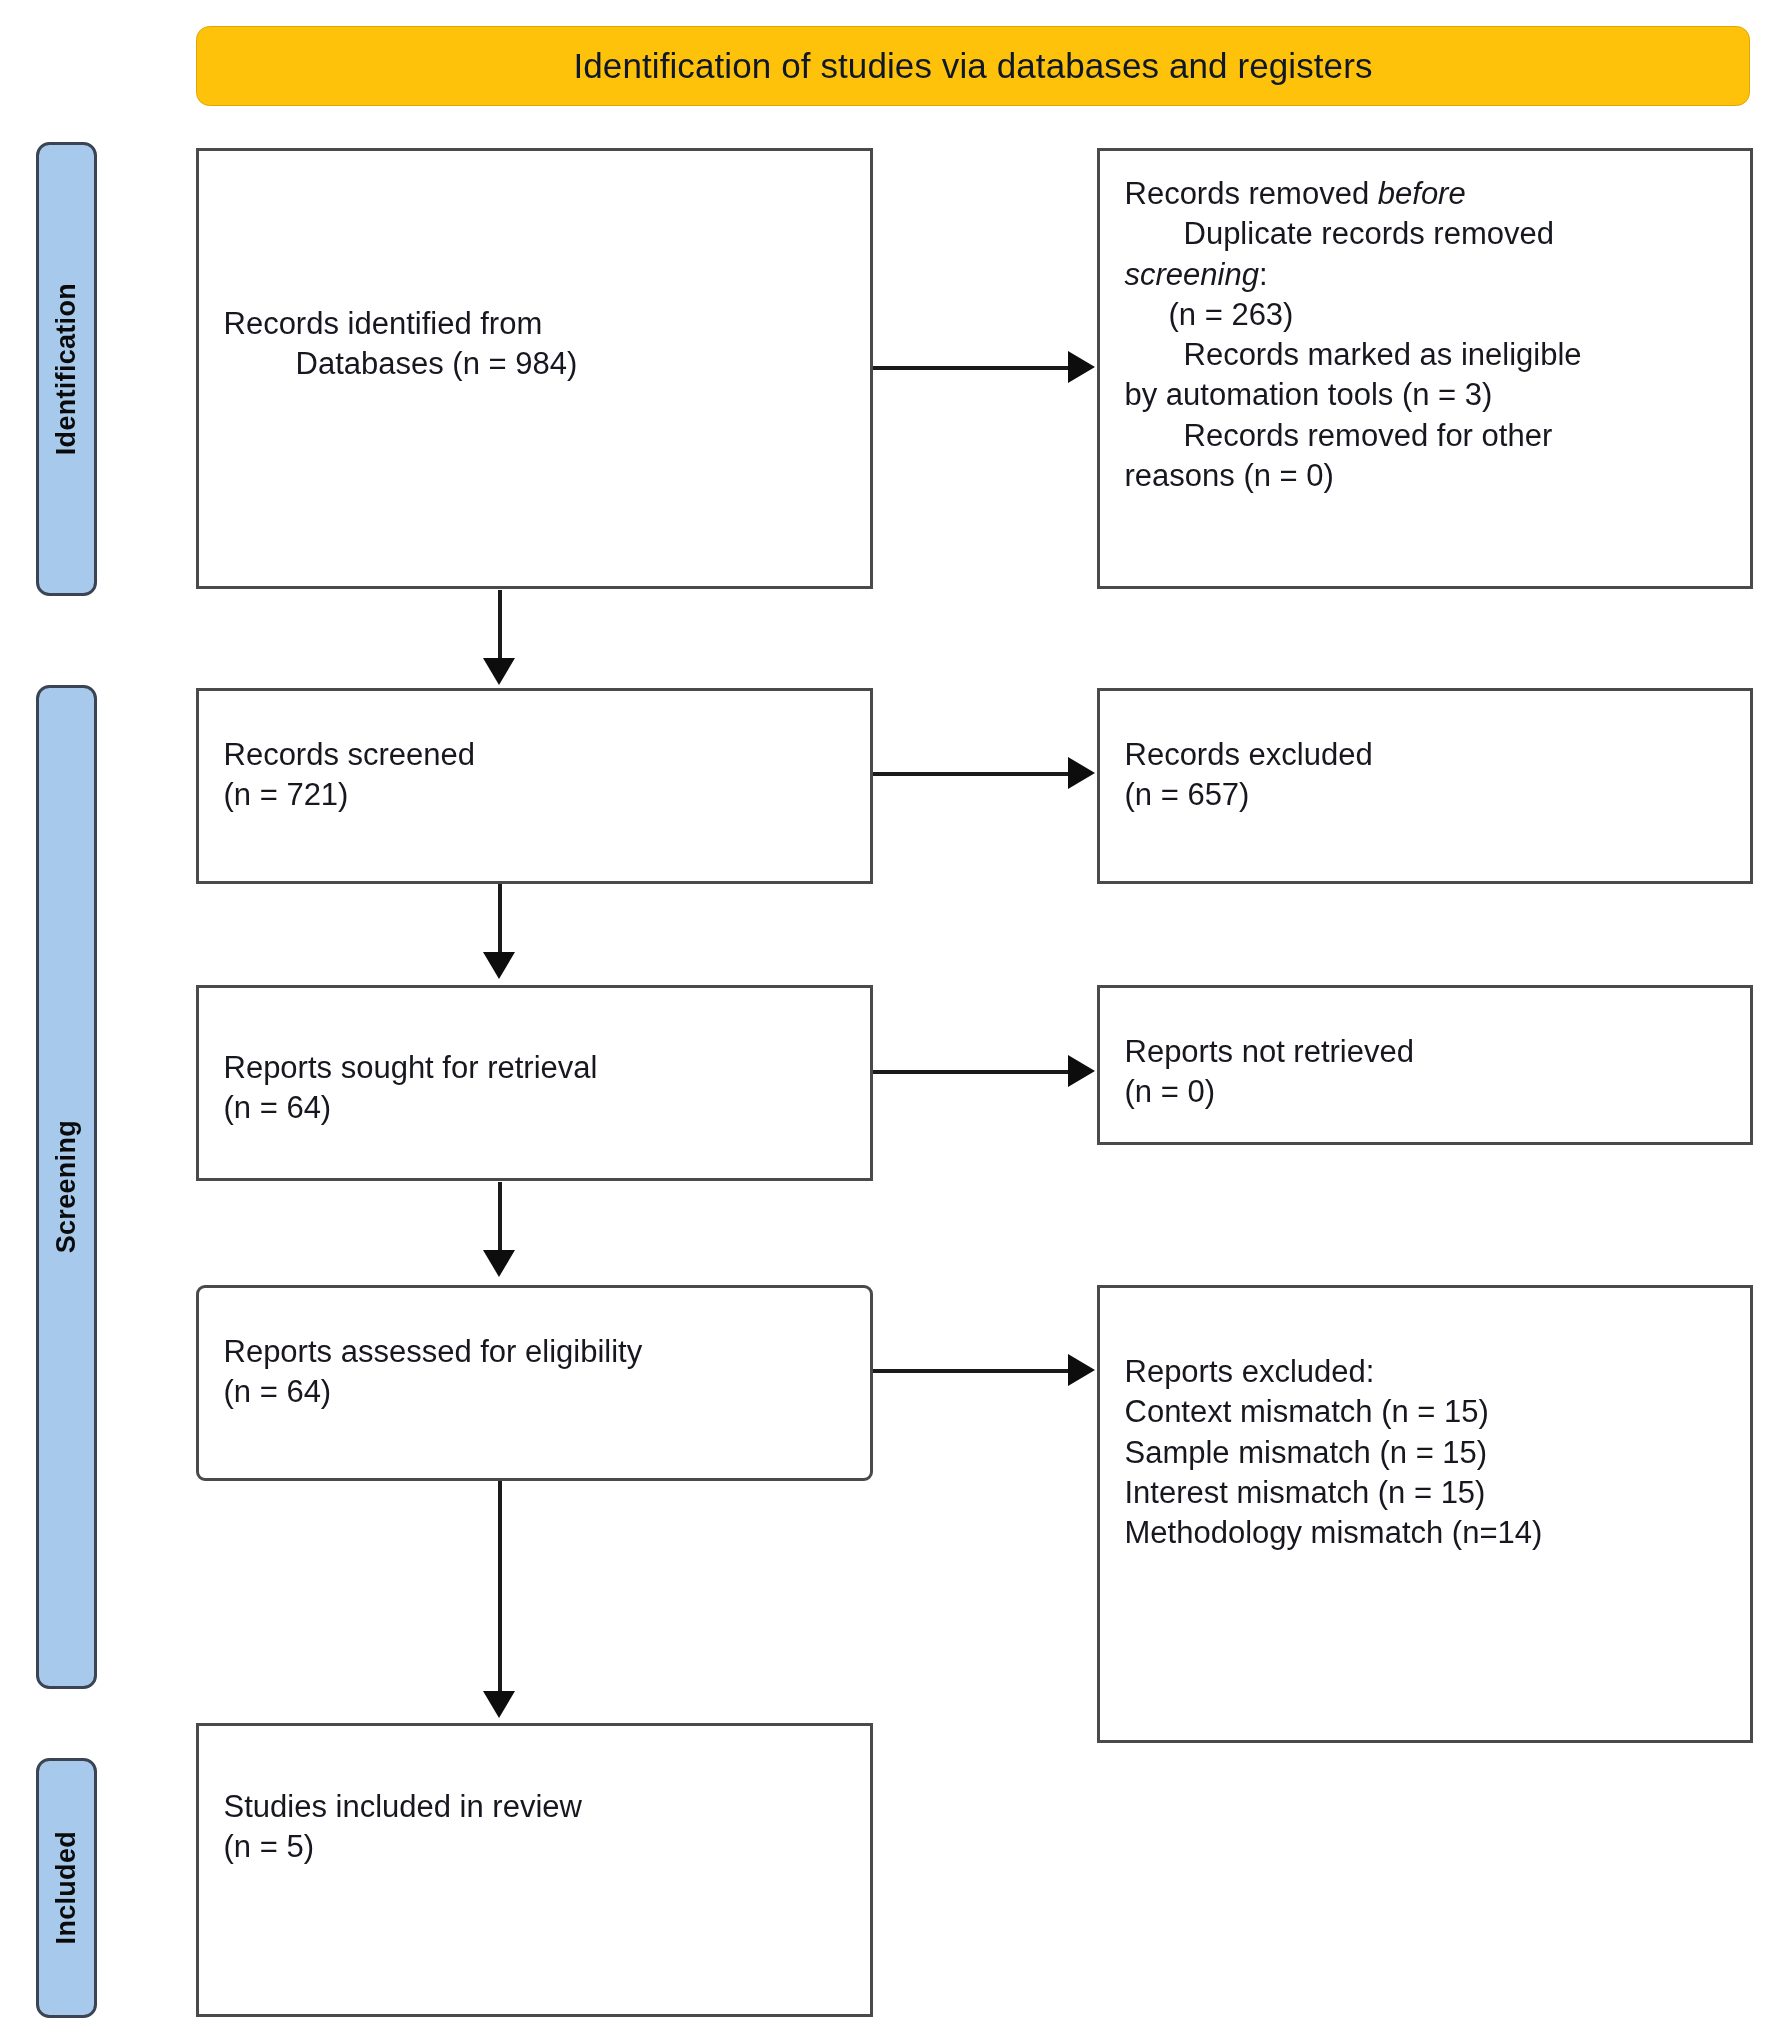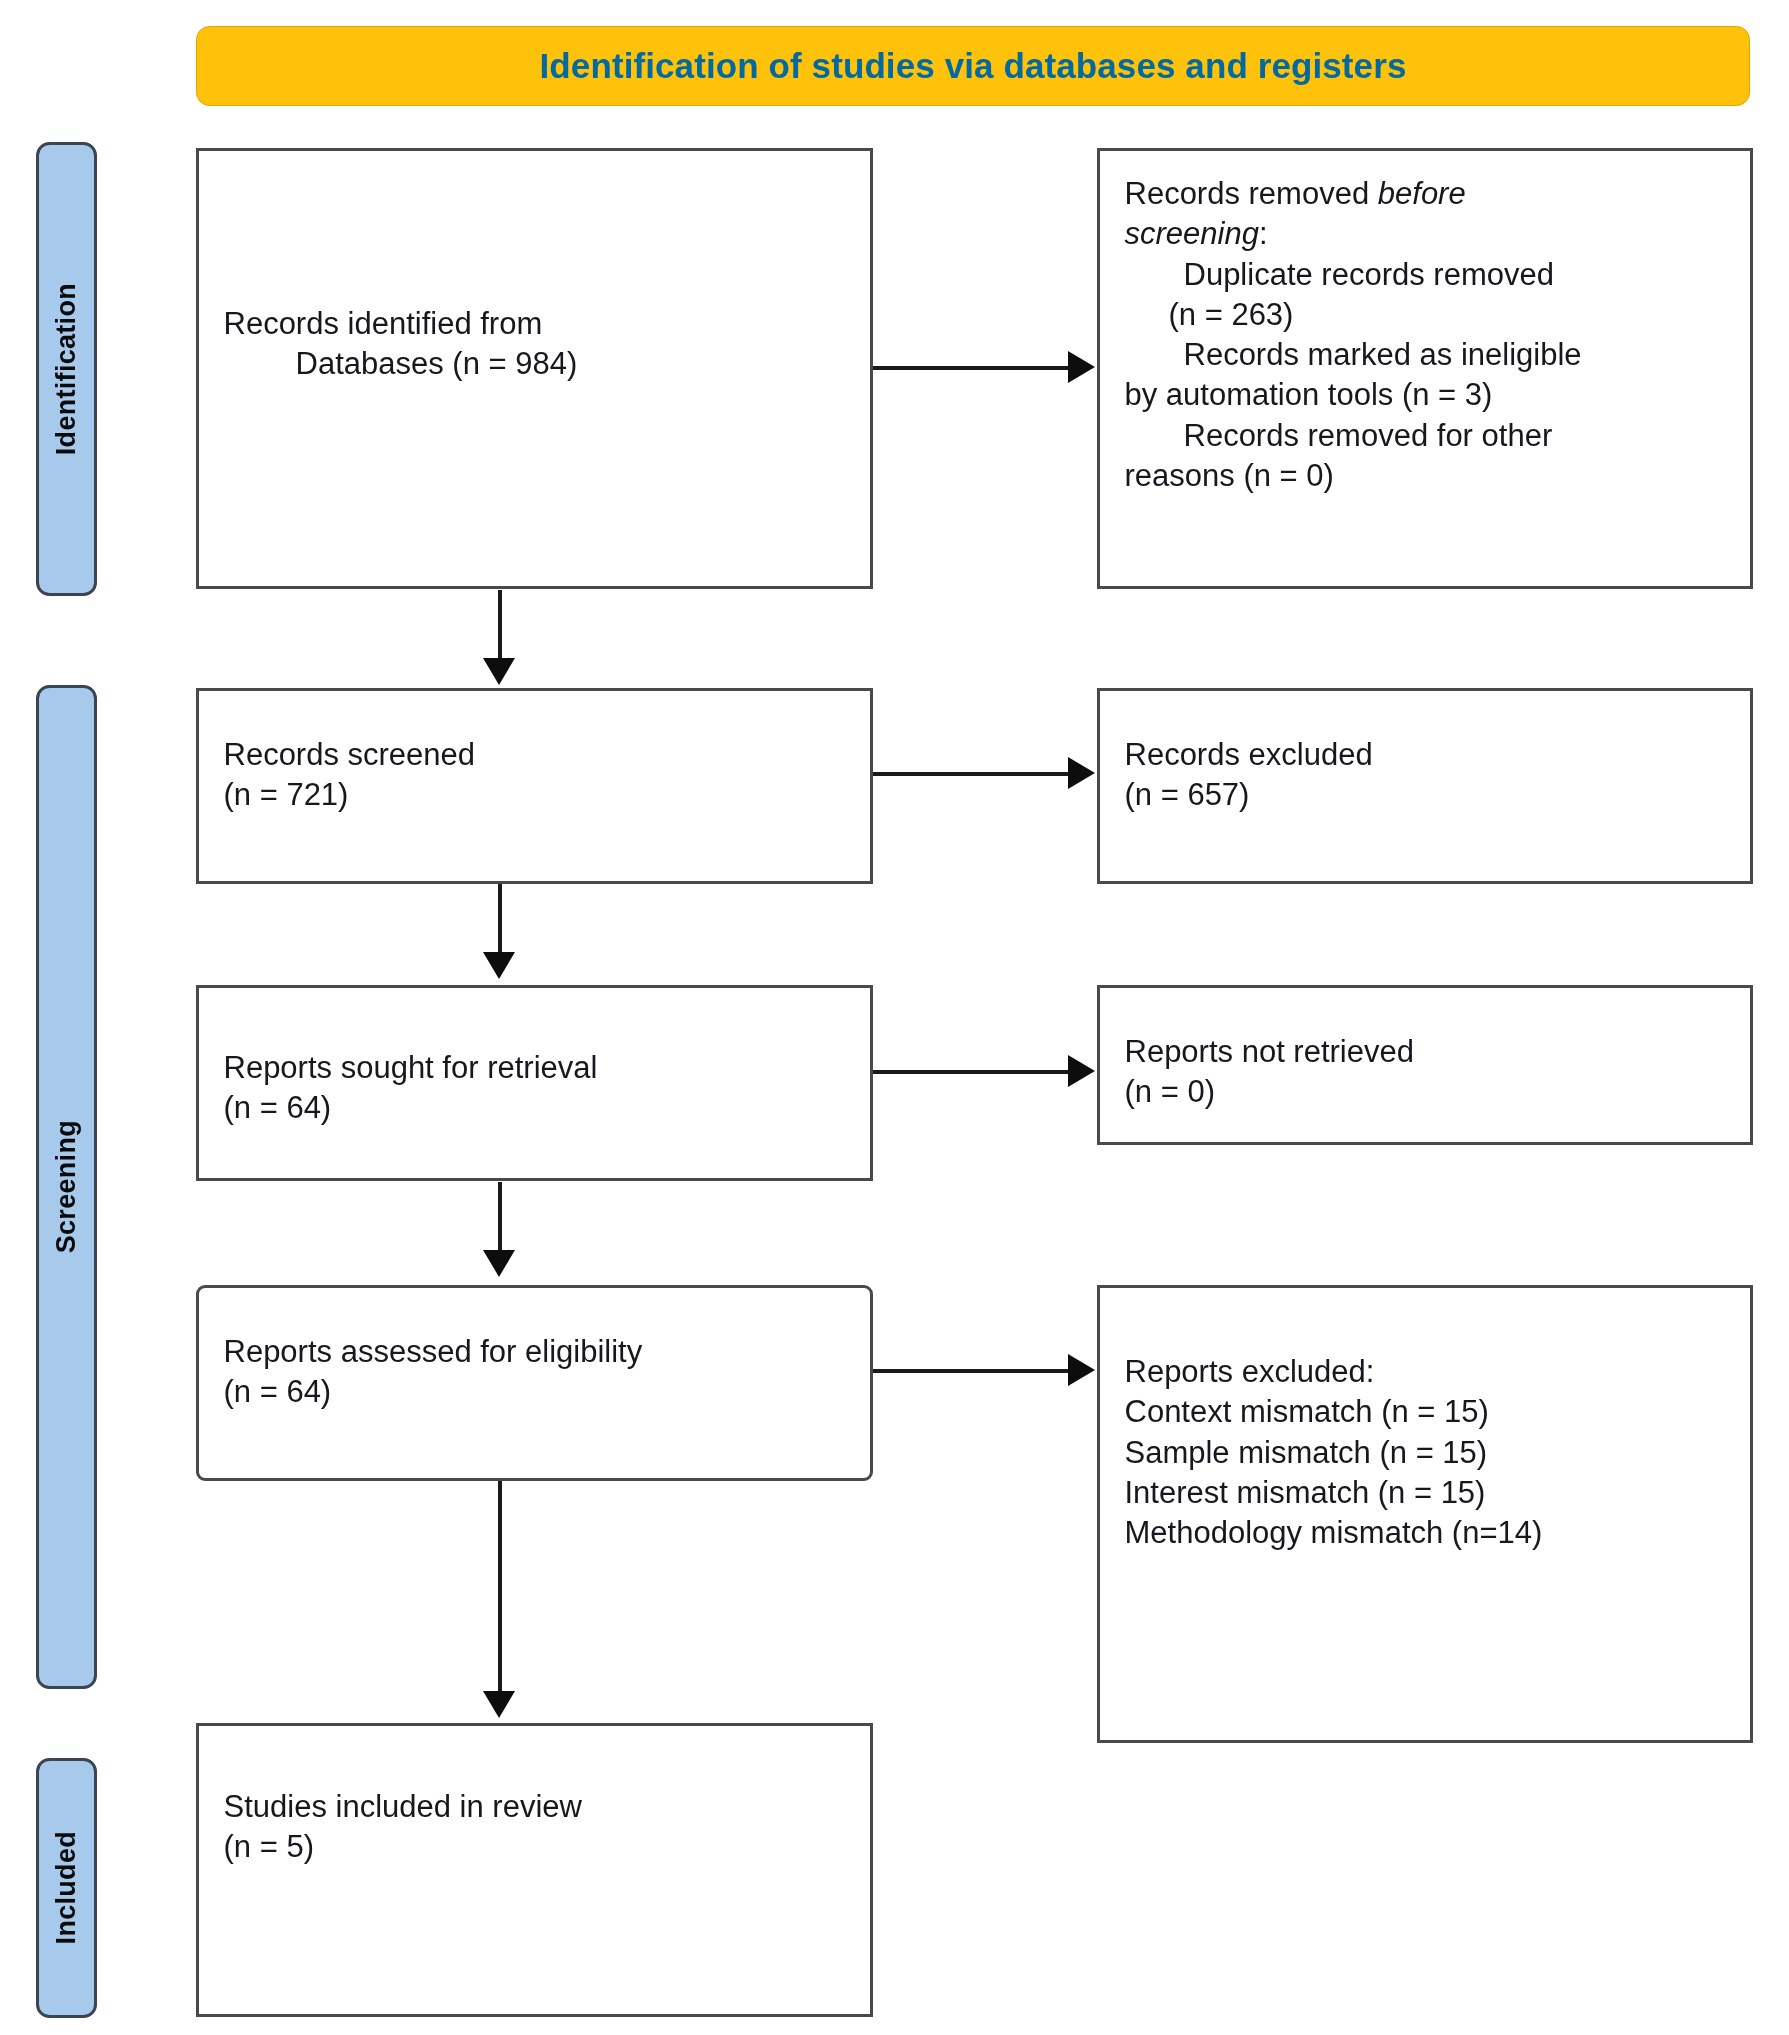--- a/index.html
+++ b/index.html
@@ -26,22 +26,22 @@
     background: #FFC20A;
     border: 1.8px solid #E0A500;
     border-radius: 13.5px;
     box-sizing: border-box;
     display: flex;
     align-items: center;
     justify-content: center;
   }
   .banner-title {
     font-size: 35px;
-    font-weight: bold;
-    color: #0369a1;
+    font-weight: normal;
+    color: #0f172a;
     letter-spacing: 0.1px;
     text-align: center;
   }
 
   
   .rail {
     position: absolute;
     left: 36px;
     width: 61px;
     background: #A6C9EC;
@@ -135,22 +135,22 @@
   <div class="box" style="left:196px; top:148px; width:677px; height:441px;">
     <div class="box-inner" style="top:153px;">
       <div class="box-line">Records identified from</div>
       <div class="box-line indent-center-ish">Databases (n = 984)</div>
     </div>
   </div>
 
   <div class="box" style="left:1097px; top:148px; width:656px; height:441px;">
     <div class="box-inner" style="top:23px;">
       <div class="box-line"><span>Records removed </span><span class="ital">before</span></div>
+      <div class="box-line indent-1">Duplicate records removed</div>
       <div class="box-line"><span class="ital">screening</span><span>:</span></div>
-      <div class="box-line indent-1">Duplicate records removed</div>
       <div class="box-line indent-1" style="padding-left:44px;">(n = 263)</div>
       <div class="box-line indent-1">Records marked as ineligible</div>
       <div class="box-line">by automation tools (n = 3)</div>
       <div class="box-line indent-1">Records removed for other</div>
       <div class="box-line">reasons (n = 0)</div>
     </div>
   </div>
 
   <div class="h-line" style="left:873px; top:366px; width:196px;"></div>
   <div class="h-head" style="left:1068px; top:351px;"></div>

